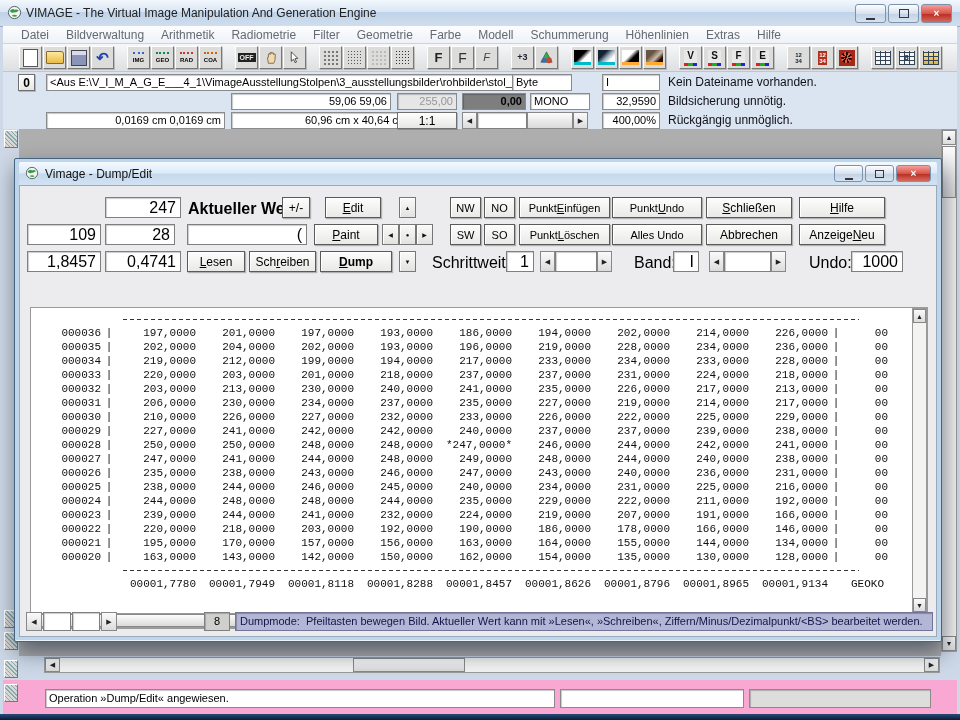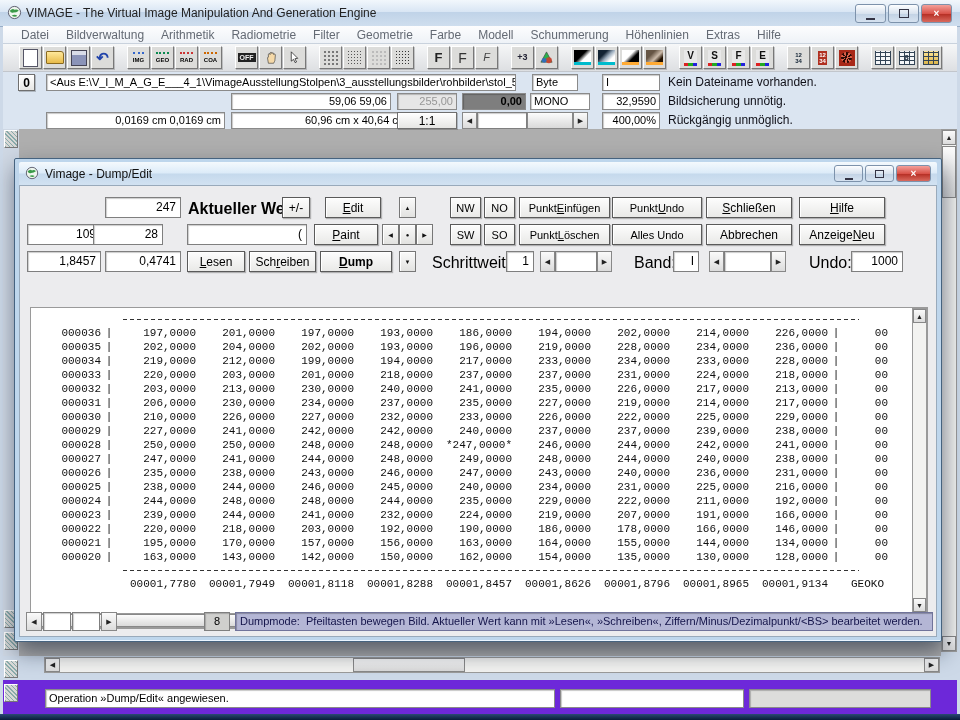--- a/index.html
+++ b/index.html
@@ -89,21 +89,21 @@
   
   .dialog{left:14px;top:158px;width:926px;height:482px;z-index:10;
     border:1px solid #46637f;background:#bed6ec;border-radius:2px;
     box-shadow:2px 10px 22px rgba(15,25,45,.55),inset 0 -1px 0 #eaf5ff}
   .dlg-title{left:4px;top:3px;width:918px;height:23px;
     background:linear-gradient(#f4f9fd,#dcebf8 48%,#c5d9ec 52%,#d2e2f2);
     display:flex;align-items:center;border-radius:2px 2px 0 0}
   .dlg-body{left:4px;top:26px;width:918px;height:452px;background:#ececee;border:1px solid #9ab;box-sizing:border-box}
   .dlabel{font-size:16px;color:#000;white-space:nowrap}
   .dfld{background:#fff;border:1px solid #7f7f7f;box-shadow:inset 1px 1px 1px rgba(0,0,0,.2);
-    font-size:12px;line-height:19px;height:21px;box-sizing:border-box;padding:0 4px;white-space:nowrap;overflow:hidden}
+    font-size:16px;line-height:19px;height:21px;box-sizing:border-box;padding:0 4px;white-space:nowrap;overflow:hidden}
   .dfld.r{text-align:right}
   .dbtn{background:linear-gradient(#fdfdfd,#e9e9e7);border:1px solid #5a5a5a;
     box-shadow:inset 1px 1px 0 #fff,1px 1px 1px rgba(0,0,0,.25);
     display:flex;align-items:center;justify-content:center;font-size:12px;height:21px;box-sizing:border-box;white-space:nowrap}
   .dbtn.sm{font-size:11px}
   .dpadbtn{background:linear-gradient(#fafafa,#e2e2e0);border:1px solid #777;box-shadow:inset 1px 1px 0 #fff;
     display:flex;align-items:center;justify-content:center;font-size:6px;color:#111;box-sizing:border-box}
   
   .dump-table{left:10px;top:121px;width:898px;height:322px;background:#fff;border:1px solid #9a9a9a;box-sizing:border-box;overflow:hidden}
   .tbl-lines{position:absolute;left:0;top:0;right:15px;bottom:15px;overflow:hidden;
@@ -118,21 +118,21 @@
   .tl-ov{width:44px;text-align:right;display:inline-block}
   .tl-geo{width:56px;text-align:right;display:inline-block}
   .dashline{height:13px;position:relative}
   .dashline::before{content:"";position:absolute;left:84px;top:6px;width:736px;height:1px;
     background:repeating-linear-gradient(90deg,#333 0 4px,transparent 4px 7px)}
   .statusfld{background:#b4b6d5;border:1px solid #70739a;box-shadow:inset 1px 1px 1px rgba(0,0,0,.25);
     color:#14144a;font-size:11px;line-height:17px;height:19px;box-sizing:border-box;padding:0 4px;
     white-space:pre;overflow:hidden}
   .sunkbox{background:#fff;border:1px solid #7f7f7f;box-shadow:inset 1px 1px 1px rgba(0,0,0,.2);box-sizing:border-box}
   
-  .statusbar{left:3px;top:680px;width:954px;height:35px;background:#6d28d9}
+  .statusbar{left:3px;top:680px;width:954px;height:35px;background:#f9a8d4}
   .darkedge{left:0;top:714px;width:960px;height:6px;background:linear-gradient(#2a4a74,#081c3a)}
   .sidebtn{background:#d8d8d6;border:1px solid;border-color:#fff #777 #777 #fff;box-sizing:border-box;
     background-image:repeating-linear-gradient(45deg,#8aa 0 1px,transparent 1px 3px)}
   u{text-decoration:underline}
 </style>
 </head>
 <body>
 
 <div class="abs titlebar">
   <span class="abs" style="left:7px;top:5px">
@@ -325,21 +325,21 @@
 <div class="abs sb-track" style="left:941px;top:129px;width:16px;height:523px">
   <div class="abs sb-btn ar-u" style="left:0;top:0;width:14px;height:15px"></div>
   <div class="abs sb-thumb" style="left:0;top:16px;width:14px;height:52px"></div>
   <div class="abs sb-btn ar-d" style="left:0;top:506px;width:14px;height:15px"></div>
 </div>
 
 <div class="abs infopanel">
 
   <div class="abs btn3d" style="left:15px;top:2px;width:17px;height:17px;font-weight:bold">0</div>
   <div class="abs fld" style="left:43px;top:2px;width:470px">&lt;Aus E:\V_I_M_A_G_E___4_1\VimageAusstellungStolpen\3_ausstellungsbilder\rohbilder\stol_514</div>
-  <div class="abs fld" style="left:529px;top:2px;width:46px">Byte</div>
+  <div class="abs fld" style="left:509px;top:2px;width:60px">Byte</div>
   <div class="abs fld" style="left:599px;top:2px;width:58px">I</div>
   <span class="abs msgtext" style="left:665px;top:3px">Kein Dateiname vorhanden.</span>
 
   <div class="abs fld r" style="left:228px;top:21px;width:160px">59,06  59,06</div>
   <div class="abs fld r gray" style="left:394px;top:21px;width:60px">255,00</div>
   <div class="abs fld r dark" style="left:459px;top:21px;width:64px">0,00</div>
   <div class="abs fld" style="left:527px;top:21px;width:60px">MONO</div>
   <div class="abs fld r" style="left:599px;top:21px;width:58px">32,9590</div>
   <span class="abs msgtext" style="left:665px;top:22px">Bildsicherung unnötig.</span>
 
@@ -384,21 +384,21 @@
     <div class="abs dbtn" style="left:305px;top:11px;width:56px"><u>E</u>dit</div>
     <div class="abs dpadbtn" style="left:379px;top:11px;width:17px;height:21px">▲</div>
     <div class="abs dbtn sm" style="left:430px;top:11px;width:31px">NW</div>
     <div class="abs dbtn sm" style="left:464px;top:11px;width:31px">NO</div>
     <div class="abs dbtn sm" style="left:499px;top:11px;width:91px">Punkt <u>E</u>infügen</div>
     <div class="abs dbtn sm" style="left:592px;top:11px;width:90px">Punkt <u>U</u>ndo</div>
     <div class="abs dbtn" style="left:686px;top:11px;width:86px"><u>S</u>chließen</div>
     <div class="abs dbtn" style="left:779px;top:11px;width:86px"><u>H</u>ilfe</div>
 
     <div class="abs dfld r" style="left:7px;top:38px;width:74px">109</div>
-    <div class="abs dfld r" style="left:73px;top:38px;width:70px">28</div>
+    <div class="abs dfld r" style="left:85px;top:38px;width:70px">28</div>
     <div class="abs dfld r" style="left:167px;top:38px;width:120px">(</div>
     <div class="abs dbtn" style="left:294px;top:38px;width:64px"><u>P</u>aint</div>
     <div class="abs dpadbtn" style="left:362px;top:38px;width:17px;height:21px">◀</div>
     <div class="abs dpadbtn" style="left:379px;top:38px;width:17px;height:21px">●</div>
     <div class="abs dpadbtn" style="left:396px;top:38px;width:17px;height:21px">▶</div>
     <div class="abs dbtn sm" style="left:430px;top:38px;width:31px">SW</div>
     <div class="abs dbtn sm" style="left:464px;top:38px;width:31px">SO</div>
     <div class="abs dbtn sm" style="left:499px;top:38px;width:91px">Punkt <u>L</u>öschen</div>
     <div class="abs dbtn sm" style="left:592px;top:38px;width:90px">Alles Undo</div>
     <div class="abs dbtn" style="left:686px;top:38px;width:86px">Abbrechen</div>

